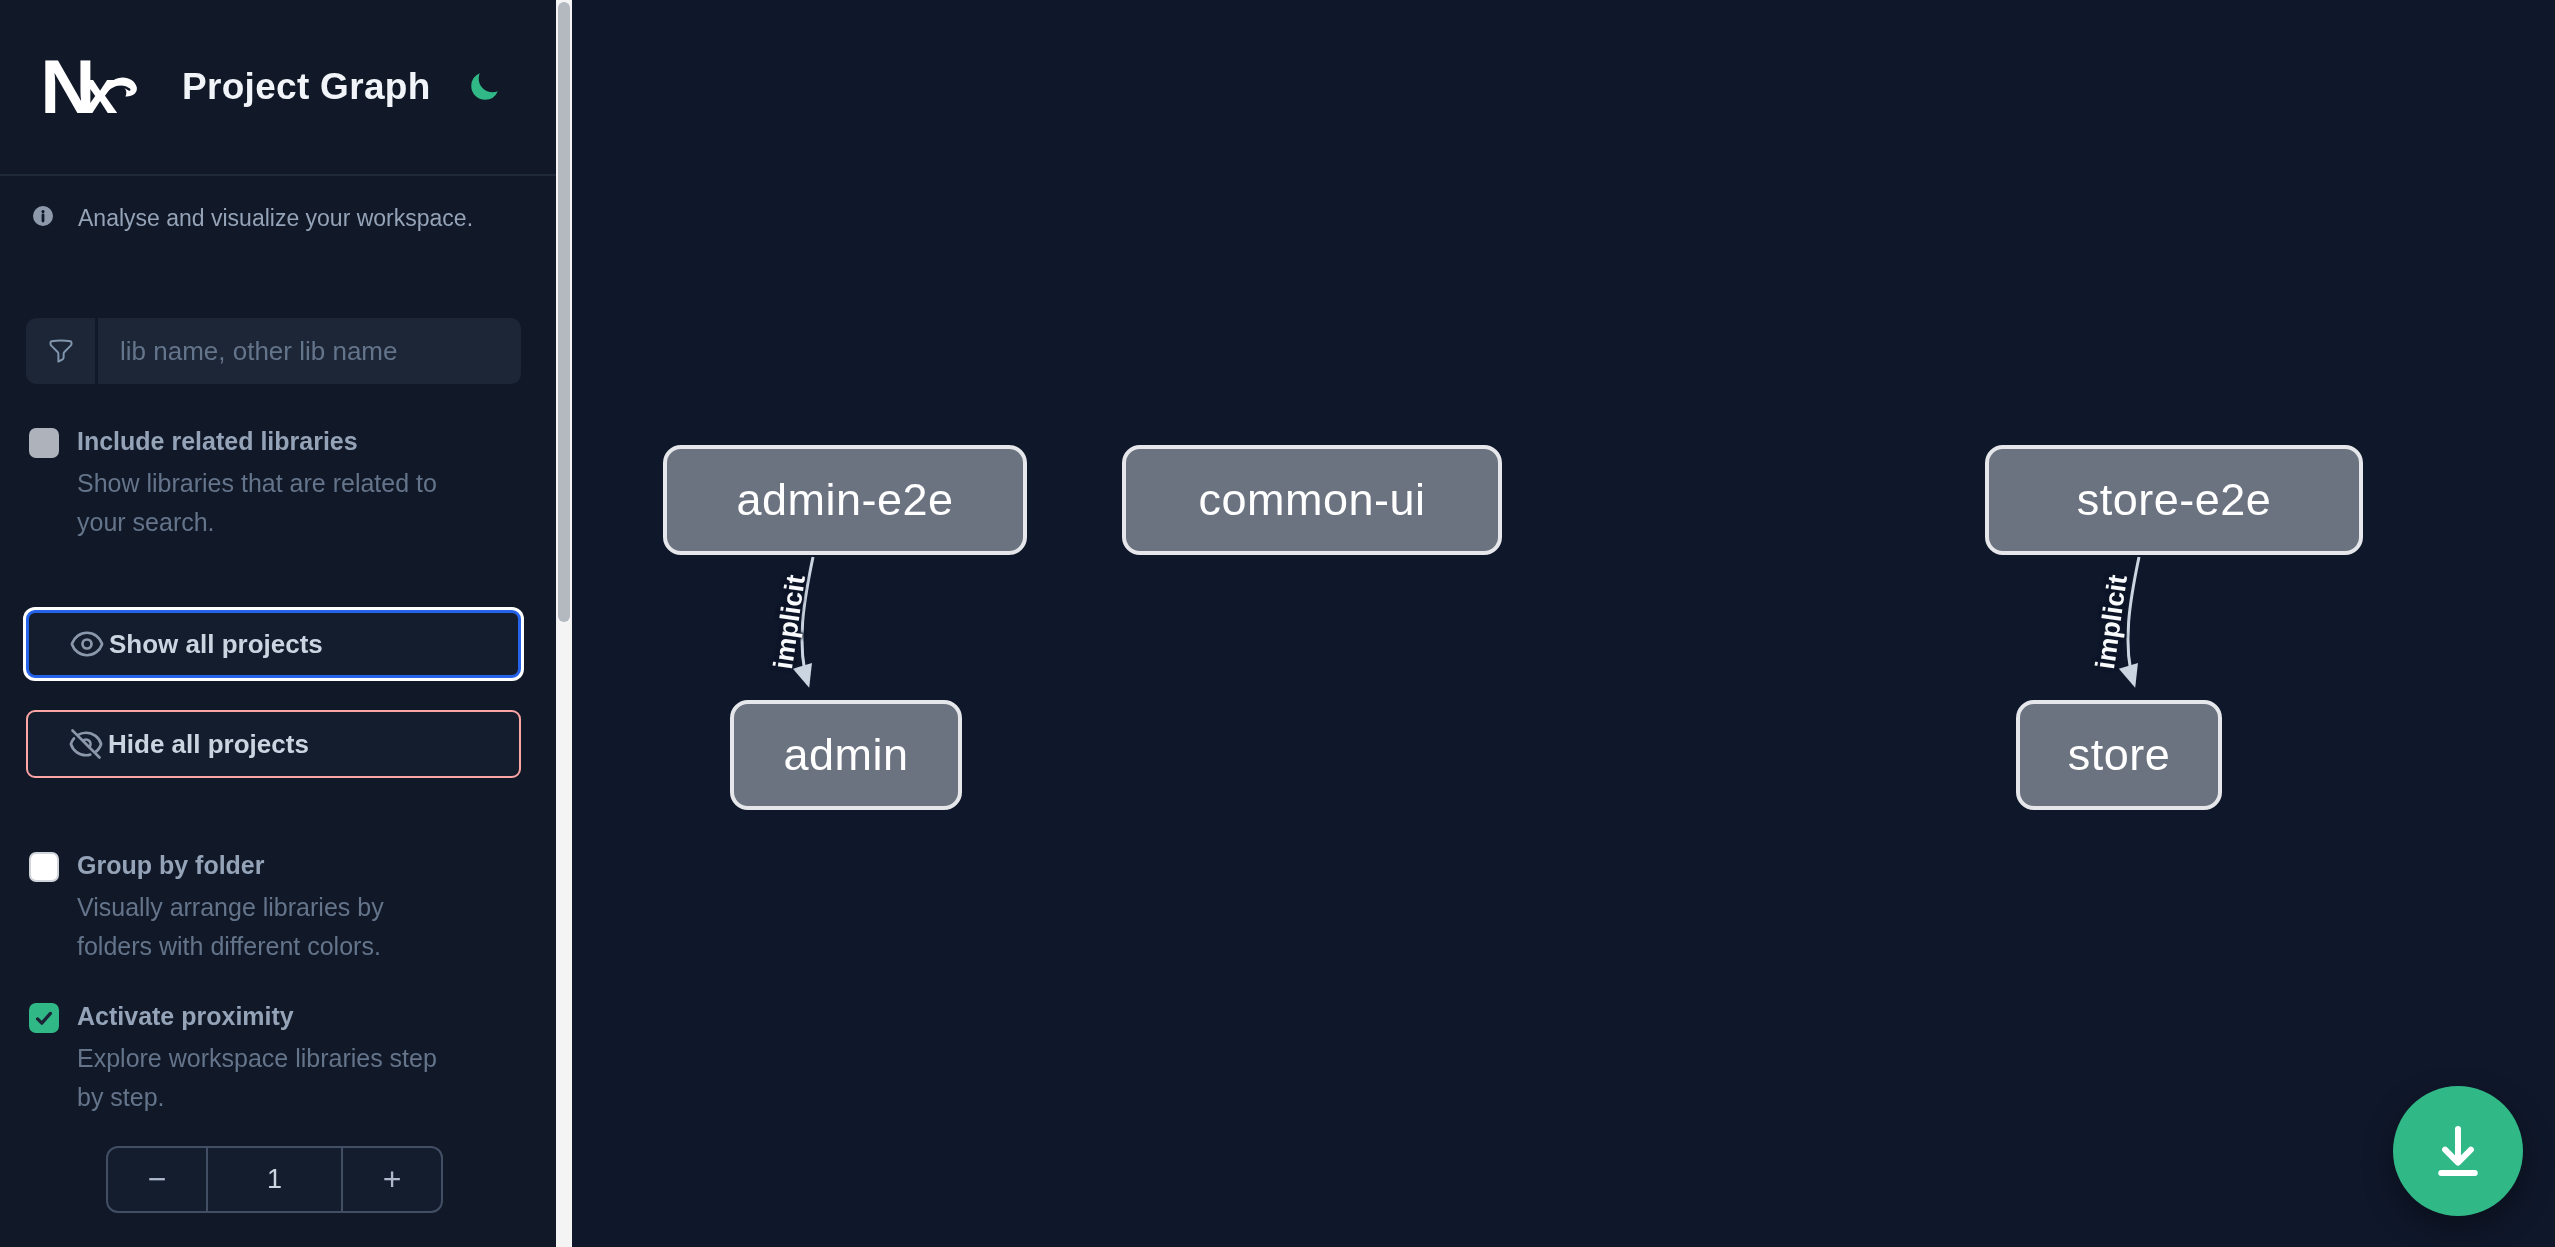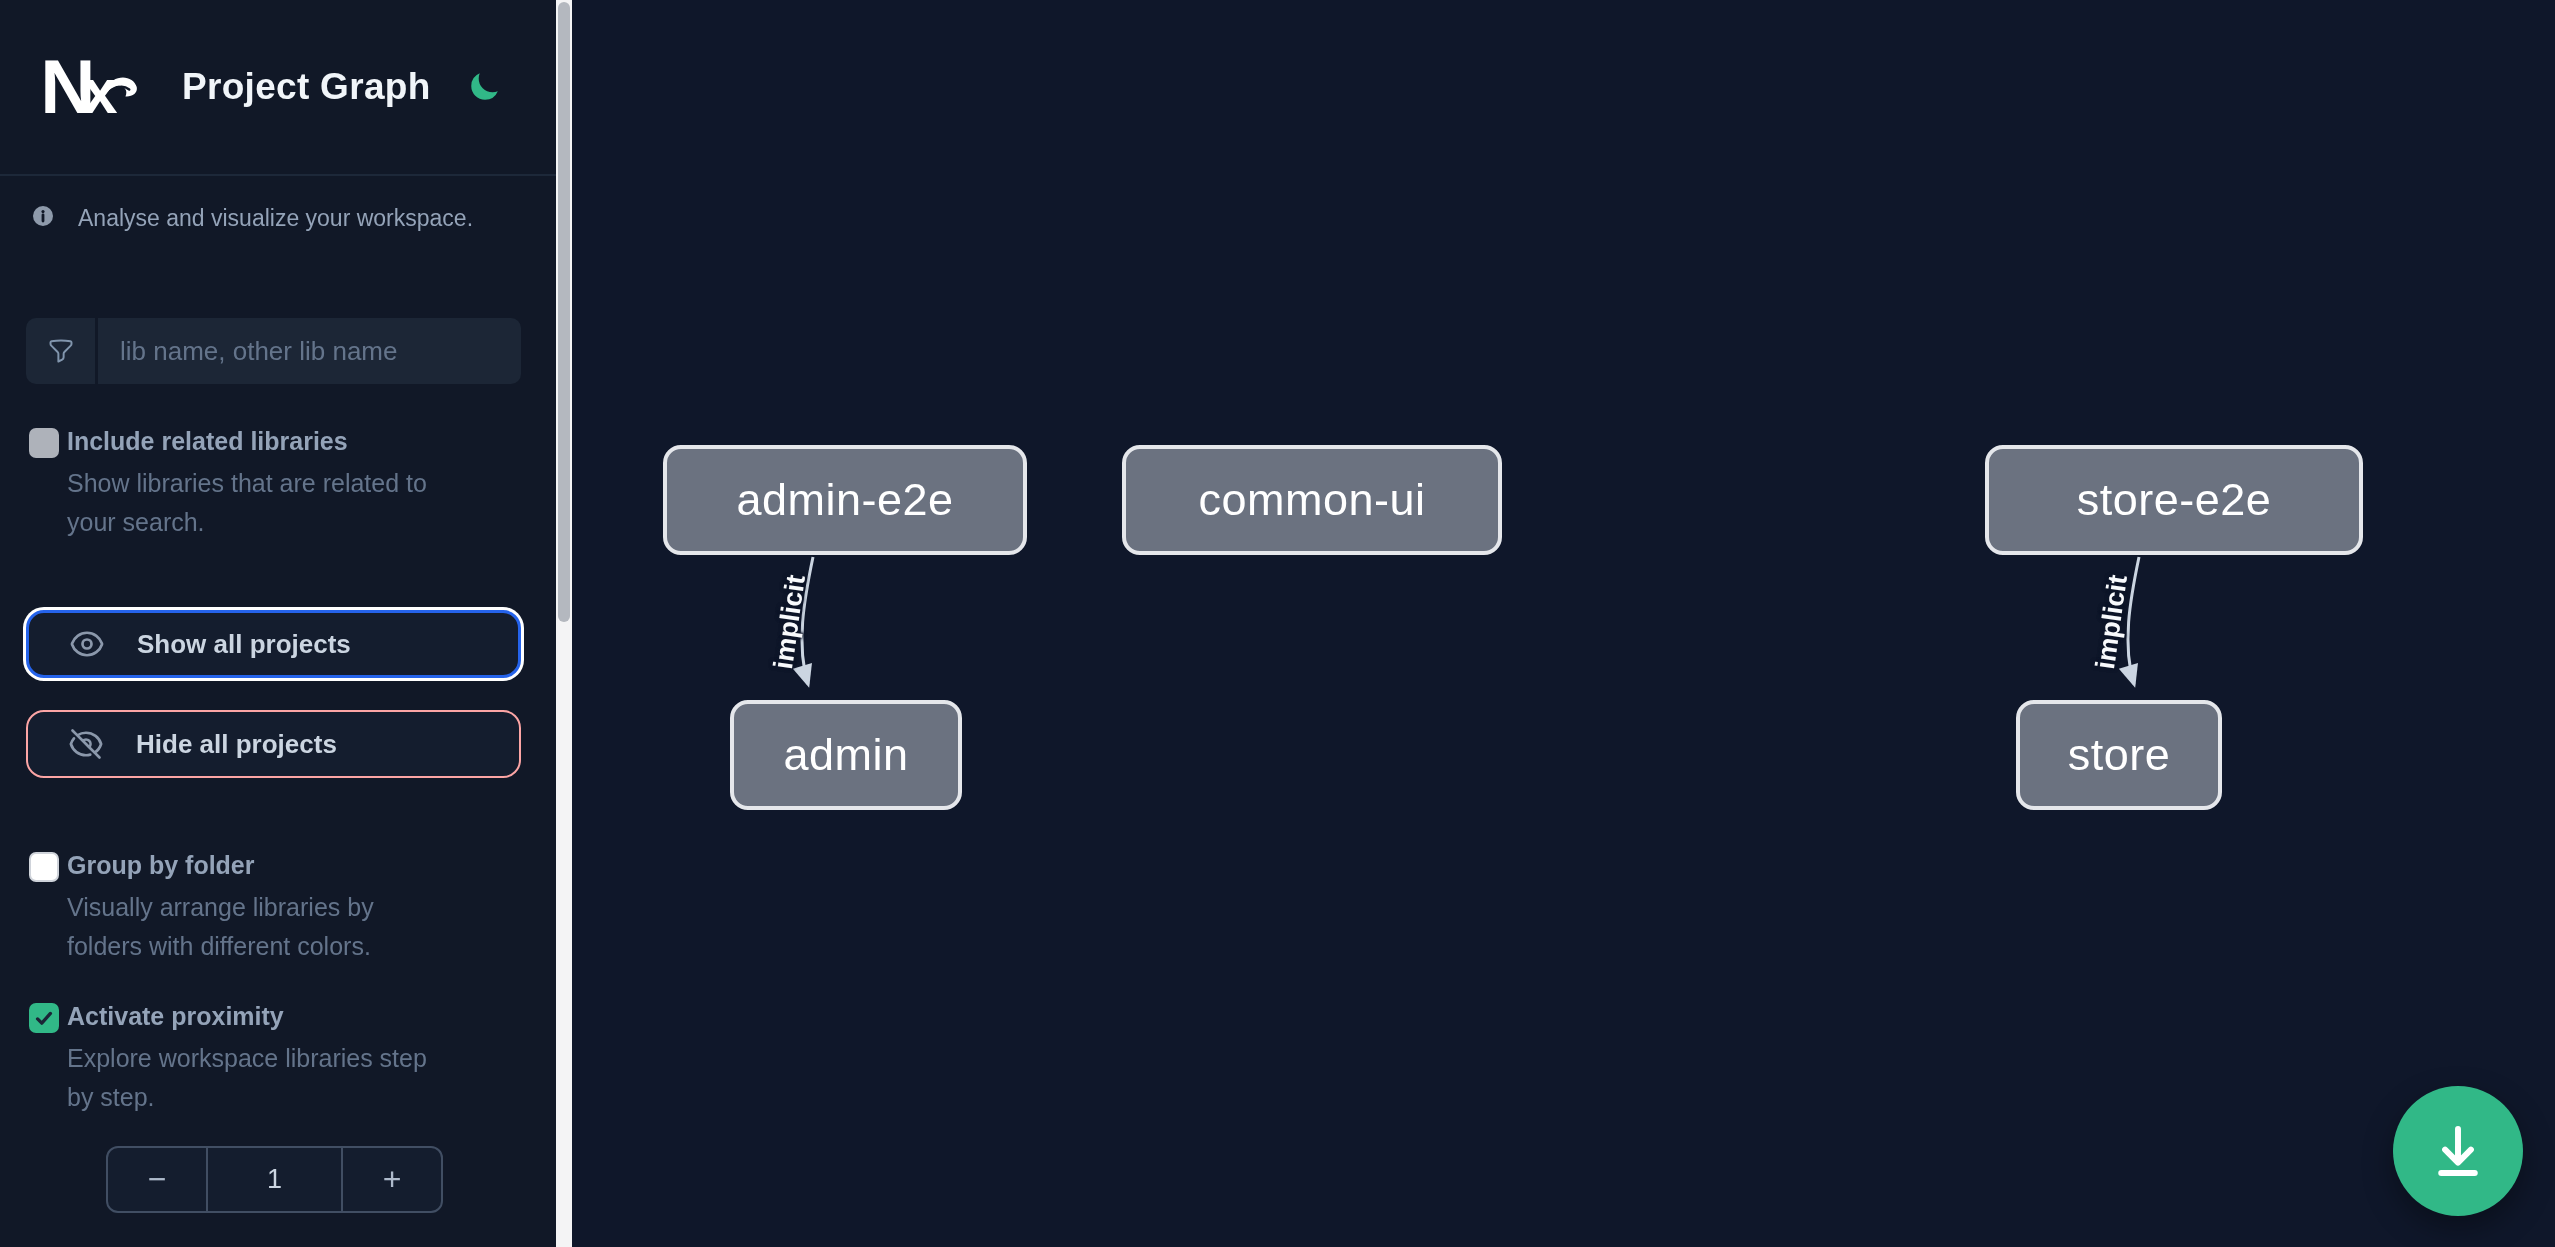--- a/index.html
+++ b/index.html
@@ -18,29 +18,29 @@
   .theme-toggle{margin-left:auto;width:44px;height:44px;background:none;border:none;padding:0;cursor:pointer;display:flex;align-items:center;justify-content:center;}
 
   .info-row{position:absolute;left:31px;top:204px;display:flex;align-items:flex-start;gap:23px;width:495px;}
   .info-text{font-size:23px;color:var(--text-muted,#94a3b8);line-height:28px;}
 
   .filter{position:absolute;left:26px;top:318px;width:495px;height:66px;background:#1c2636;border-radius:10px;display:flex;overflow:hidden;}
   .filter-icon-cell{width:69px;flex:0 0 auto;display:flex;align-items:center;justify-content:center;border-right:3px solid #111827;}
   .filter input{flex:1;min-width:0;background:transparent;border:none;outline:none;padding:0 22px;font-size:26px;color:#cbd5e1;font-family:inherit;}
   .filter input::placeholder{color:#64748b;}
 
-  .check-row{position:absolute;left:29px;display:flex;gap:8px;align-items:flex-start;width:470px;cursor:pointer;}
+  .check-row{position:absolute;left:29px;display:flex;gap:18px;align-items:flex-start;width:470px;cursor:pointer;}
   .checkbox{width:30px;height:30px;border-radius:7px;flex:0 0 auto;margin-top:3px;box-sizing:border-box;}
   .checkbox.gray{background:#aeb2ba;}
   .checkbox.white{background:#ffffff;border:2px solid #cfd3da;}
   .checkbox.green{background:var(--accent-green,#31b887);display:flex;align-items:center;justify-content:center;}
   .check-label{font-size:25px;font-weight:700;color:var(--text-muted,#94a3b8);line-height:32px;}
   .check-desc{margin-top:7px;font-size:25px;font-weight:400;color:var(--text-dim,#64748b);line-height:39px;white-space:pre-line;}
 
-  .btn{position:absolute;left:26px;width:495px;height:68px;border-radius:18px;display:flex;align-items:center;gap:32px;
+  .btn{position:absolute;left:26px;width:495px;height:68px;border-radius:9px;display:flex;align-items:center;gap:4px;
     padding:0 0 0 40px;box-sizing:border-box;font-size:26px;font-weight:600;color:#cbd5e1;background:#141d2e;cursor:pointer;font-family:inherit;}
   .btn-show{top:610px;border:3px solid var(--focus-blue,#2563eb);box-shadow:0 0 0 3px #ffffff;}
   .btn-hide{top:710px;border:2px solid #fca5a5;}
 
   .stepper{position:absolute;left:106px;top:1146px;width:337px;height:67px;border:2px solid #414e63;border-radius:12px;
     display:flex;box-sizing:border-box;background:#141d2e;overflow:hidden;}
   .step-btn{flex:0 0 98px;display:flex;align-items:center;justify-content:center;background:transparent;border:none;
     color:#aebacb;font-size:32px;cursor:pointer;font-family:inherit;padding:0;}
   .step-value{flex:1;min-width:0;border-left:2px solid #414e63;border-right:2px solid #414e63;}
   .step-value input{width:100%;height:100%;box-sizing:border-box;text-align:center;background:transparent;border:none;outline:none;

